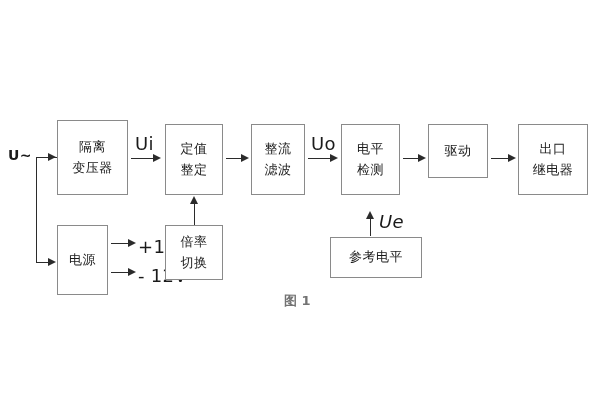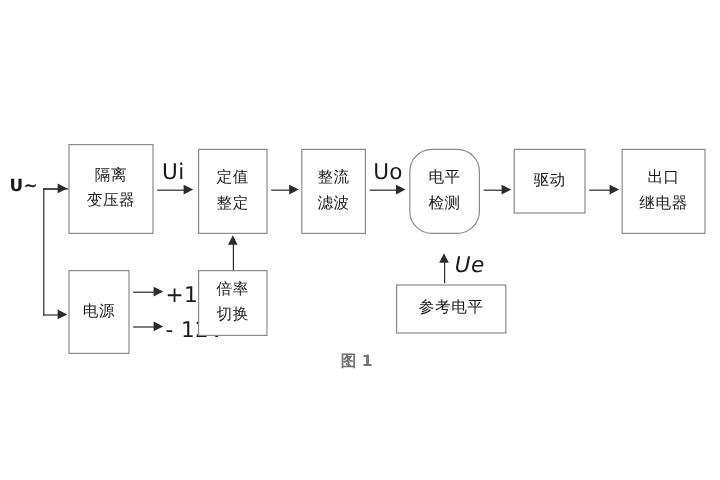--- a/index.html
+++ b/index.html
@@ -117,21 +117,21 @@
 
   <div class="box" style="left:251px; top:124px; width:54px; height:71px;">
     <span class="line">整流</span>
     <span class="line">滤波</span>
   </div>
 
   <div class="label" style="left:295px; top:133px;margin-left:16px;">Uo</div>
   <div class="hline" style="left:308px; top:158px; width:24px;"></div>
   <div class="arrow-r" style="left:330px; top:153.5px;"></div>
 
-  <div class="box" style="left:341px; top:124px; width:59px; height:71px;border-radius:19px;">
+  <div class="box" style="left:341px; top:124px; width:59px; height:71px;">
     <span class="line">电平</span>
     <span class="line">检测</span>
   </div>
 
   <div class="hline" style="left:403px; top:158px; width:17px;"></div>
   <div class="arrow-r" style="left:418px; top:153.5px;"></div>
 
   <div class="box" style="left:428px; top:124px; width:60px; height:54px;">
     <span class="line">驱动</span>
   </div>

